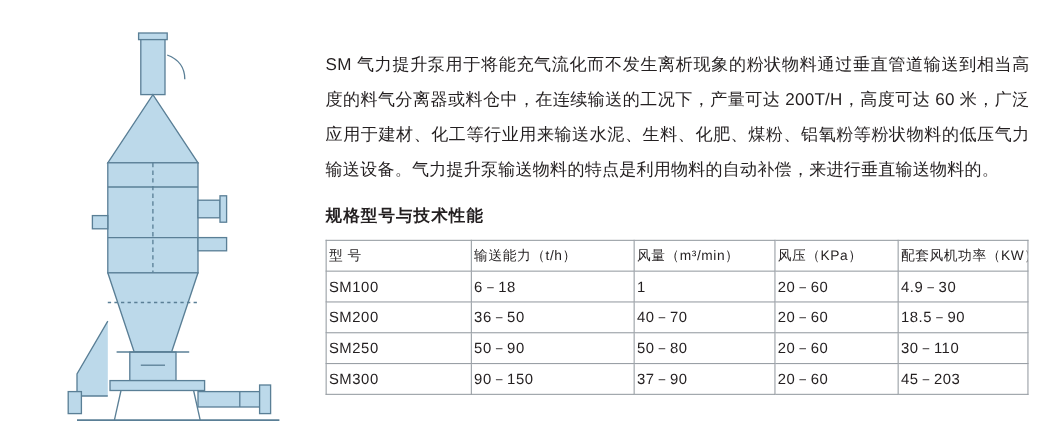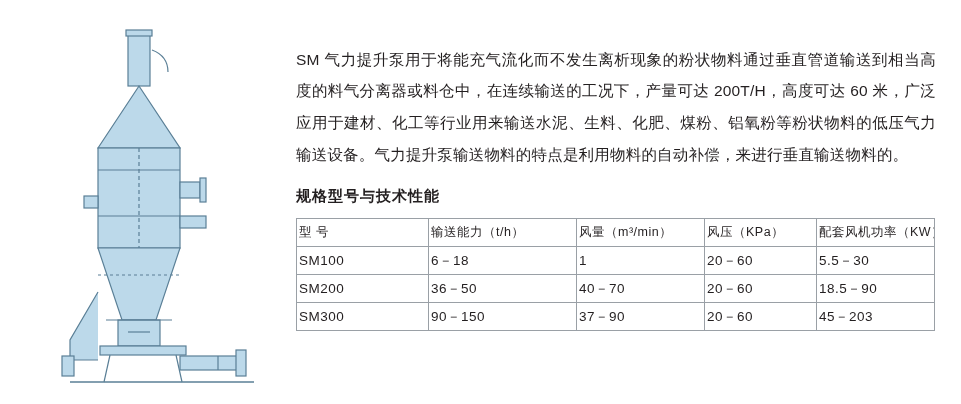--- a/index.html
+++ b/index.html
@@ -161,30 +161,37 @@
           <th>风压（KPa）</th>
           <th>配套风机功率（KW）</th>
         </tr>
       </thead>
       <tbody>
         <tr>
           <td>SM100</td>
           <td>6－18</td>
           <td>1</td>
           <td>20－60</td>
-          <td>5.5－30</td>
+          <td>4.9－30</td>
         </tr>
         <tr>
           <td>SM200</td>
           <td>36－50</td>
           <td>40－70</td>
           <td>20－60</td>
           <td>18.5－90</td>
         </tr>
         <tr>
+          <td>SM250</td>
+          <td>50－90</td>
+          <td>50－80</td>
+          <td>20－60</td>
+          <td>30－110</td>
+        </tr>
+        <tr>
           <td>SM300</td>
           <td>90－150</td>
           <td>37－90</td>
           <td>20－60</td>
           <td>45－203</td>
         </tr>
       </tbody>
     </table>
 
   </div>

